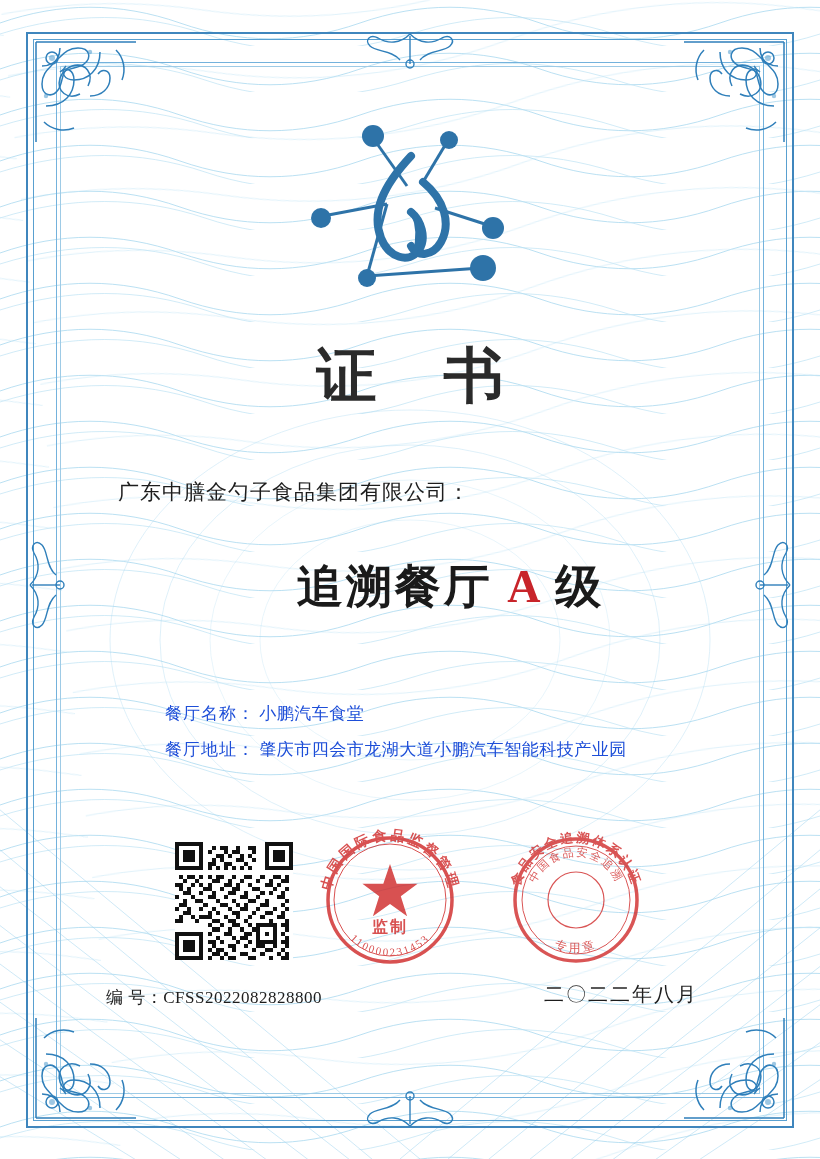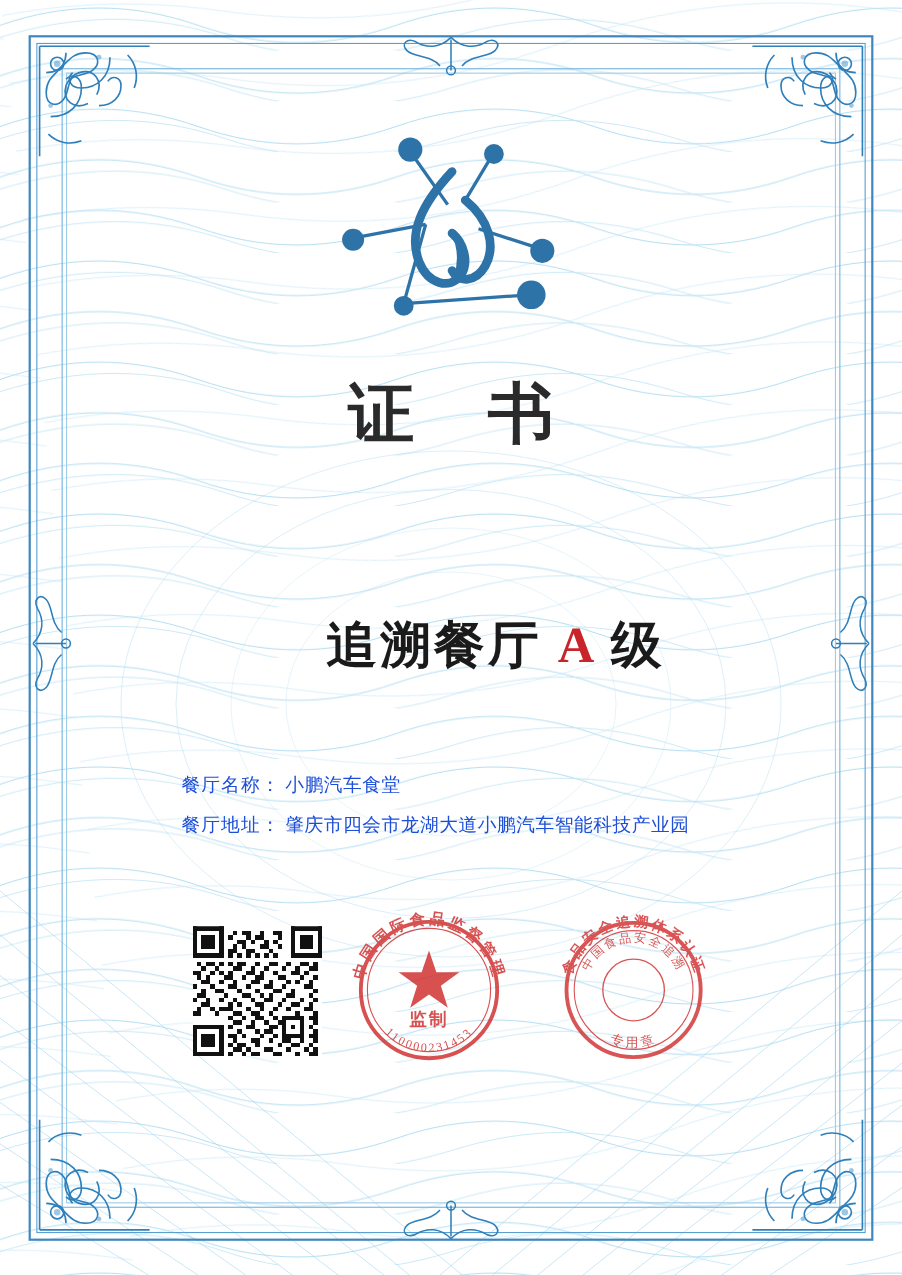--- a/index.html
+++ b/index.html
@@ -403,20 +403,21 @@
         <circle cx="188" cy="160" r="13"></circle>
       </g>
 
       <path d="M116,48 C 88,78 76,104 86,130 C 94,150 114,156 124,142 C 132,130 126,112 116,104" fill="none" stroke="#2e73a8" stroke-width="8" stroke-linecap="round"></path>
       <path d="M128,74 C 150,92 156,116 146,134 C 138,148 122,150 116,138" fill="none" stroke="#2e73a8" stroke-width="8" stroke-linecap="round"></path>
       <path d="M118,104 C 124,118 124,132 120,144" fill="none" stroke="#2e73a8" stroke-width="5" stroke-linecap="round"></path>
     </svg>
 
     <div class="cert-title">证 书</div>
 
+    <div class="recipient">广东中膳金勺子食品集团有限公司：</div>
 
     <div class="award">
       <span>追溯餐厅</span>
       <span class="grade">A</span>
       <span>级</span>
     </div>
 
     <div class="fields">
       <div class="field-row">
         <span class="field-label">餐厅名称：</span>
@@ -623,21 +624,25 @@
           <rect x="27" y="27" width="1" height="1"></rect>
         <rect x="8" y="28" width="1" height="1"></rect>
           <rect x="11" y="28" width="1" height="1"></rect>
         <rect x="13" y="28" width="2" height="1"></rect>
           <rect x="18" y="28" width="2" height="1"></rect>
         <rect x="23" y="28" width="1" height="1"></rect>
           <rect x="26" y="28" width="2" height="1"></rect>
       </g>
     </svg>
 
-
+    <div class="serial">
+      <span>编 号：</span><span>CFSS2022082828800</span>
+    </div>
+
+    <div class="date-text">二〇二二年八月</div>
   </div>
 
   <svg class="stamp stamp-left" viewBox="0 0 160 160">
     <defs>
       <path id="arcL" d="M 80,80 m -60,0 a 60,60 0 1,1 120,0" fill="none"></path>
       <path id="arcLb" d="M 80,80 m -56,0 a 56,56 0 1,0 112,0" fill="none"></path>
     </defs>
     <g opacity="0.82">
       <circle cx="80" cy="80" r="62" fill="none" stroke="#d02b2b" stroke-width="3.5"></circle>
       <circle cx="80" cy="80" r="56" fill="none" stroke="#d02b2b" stroke-width="1"></circle>

